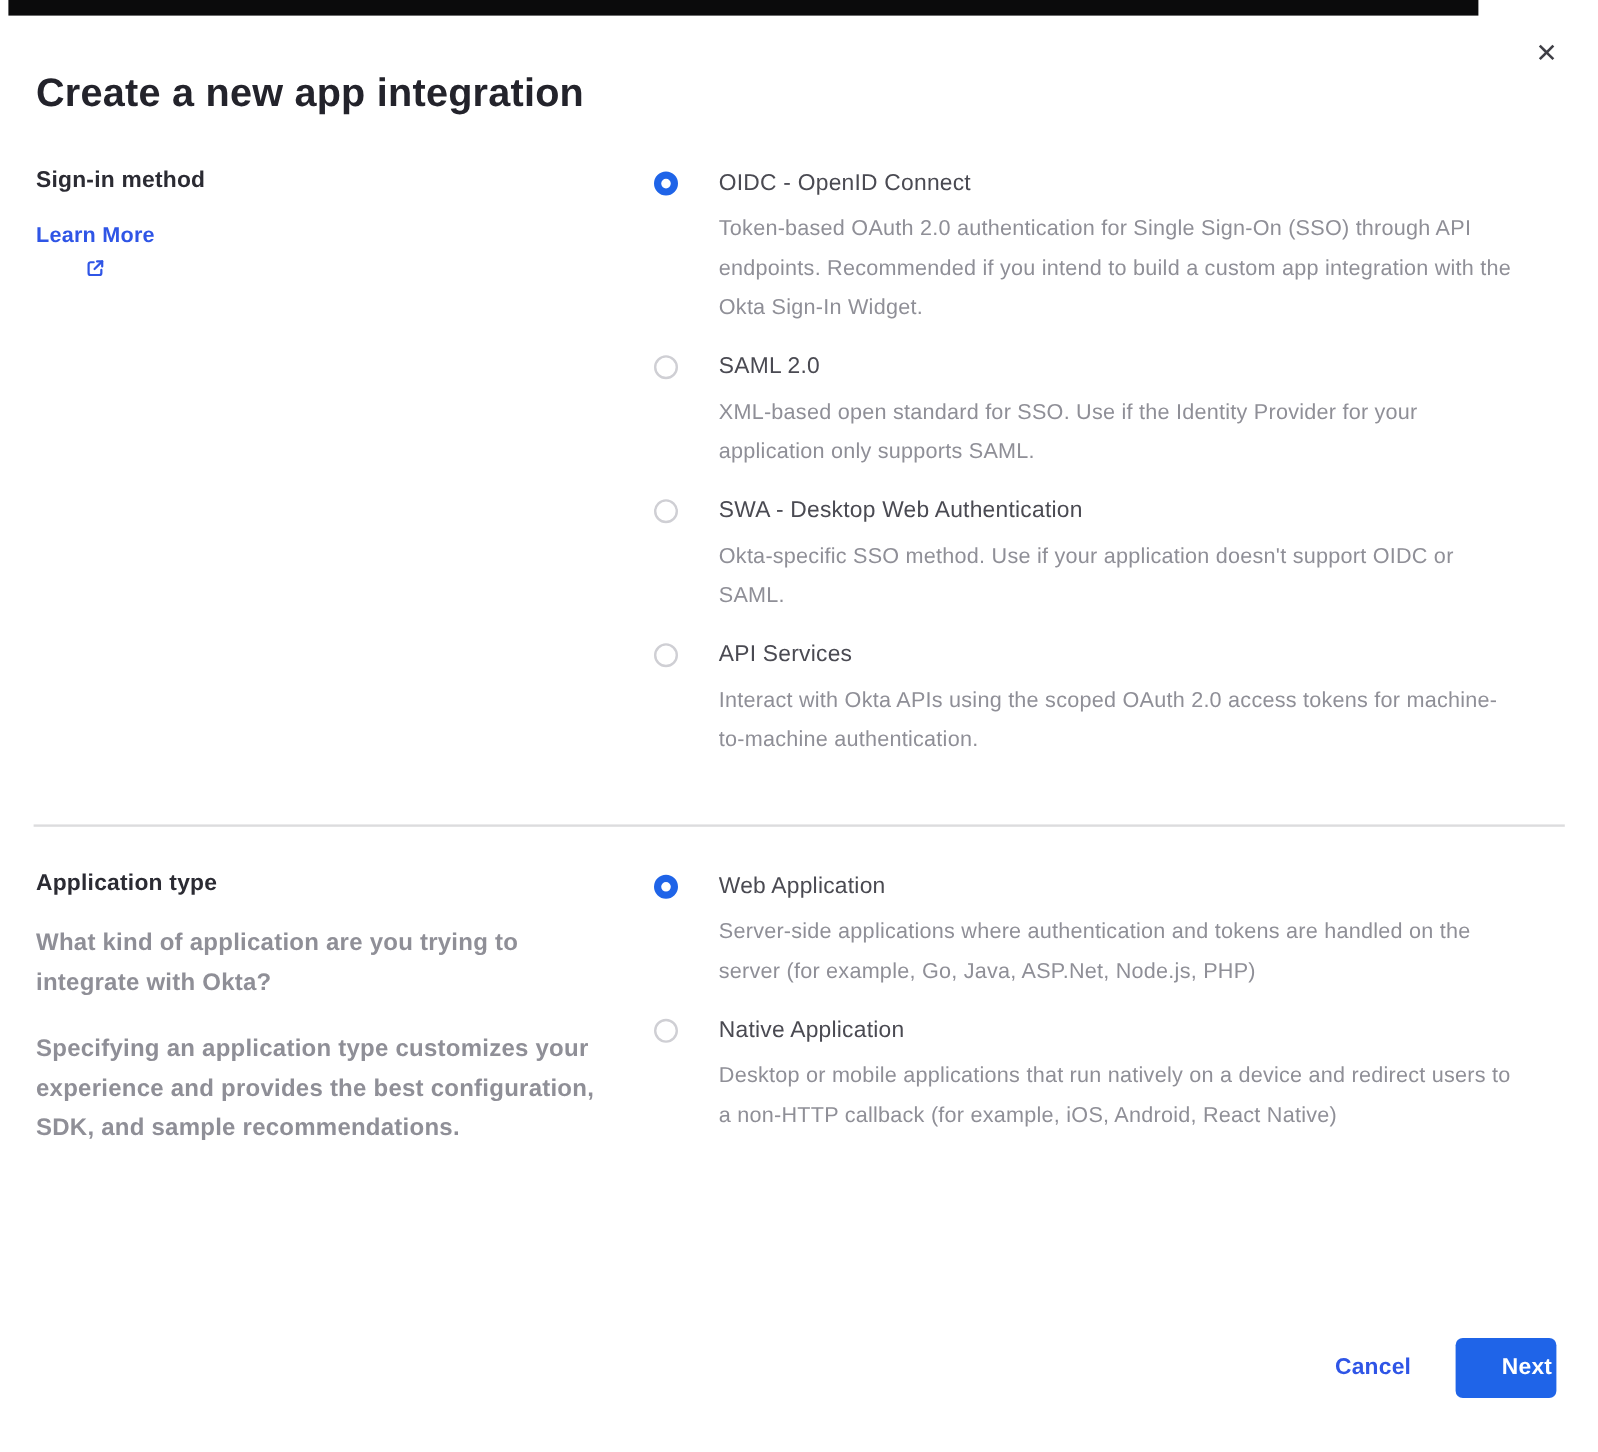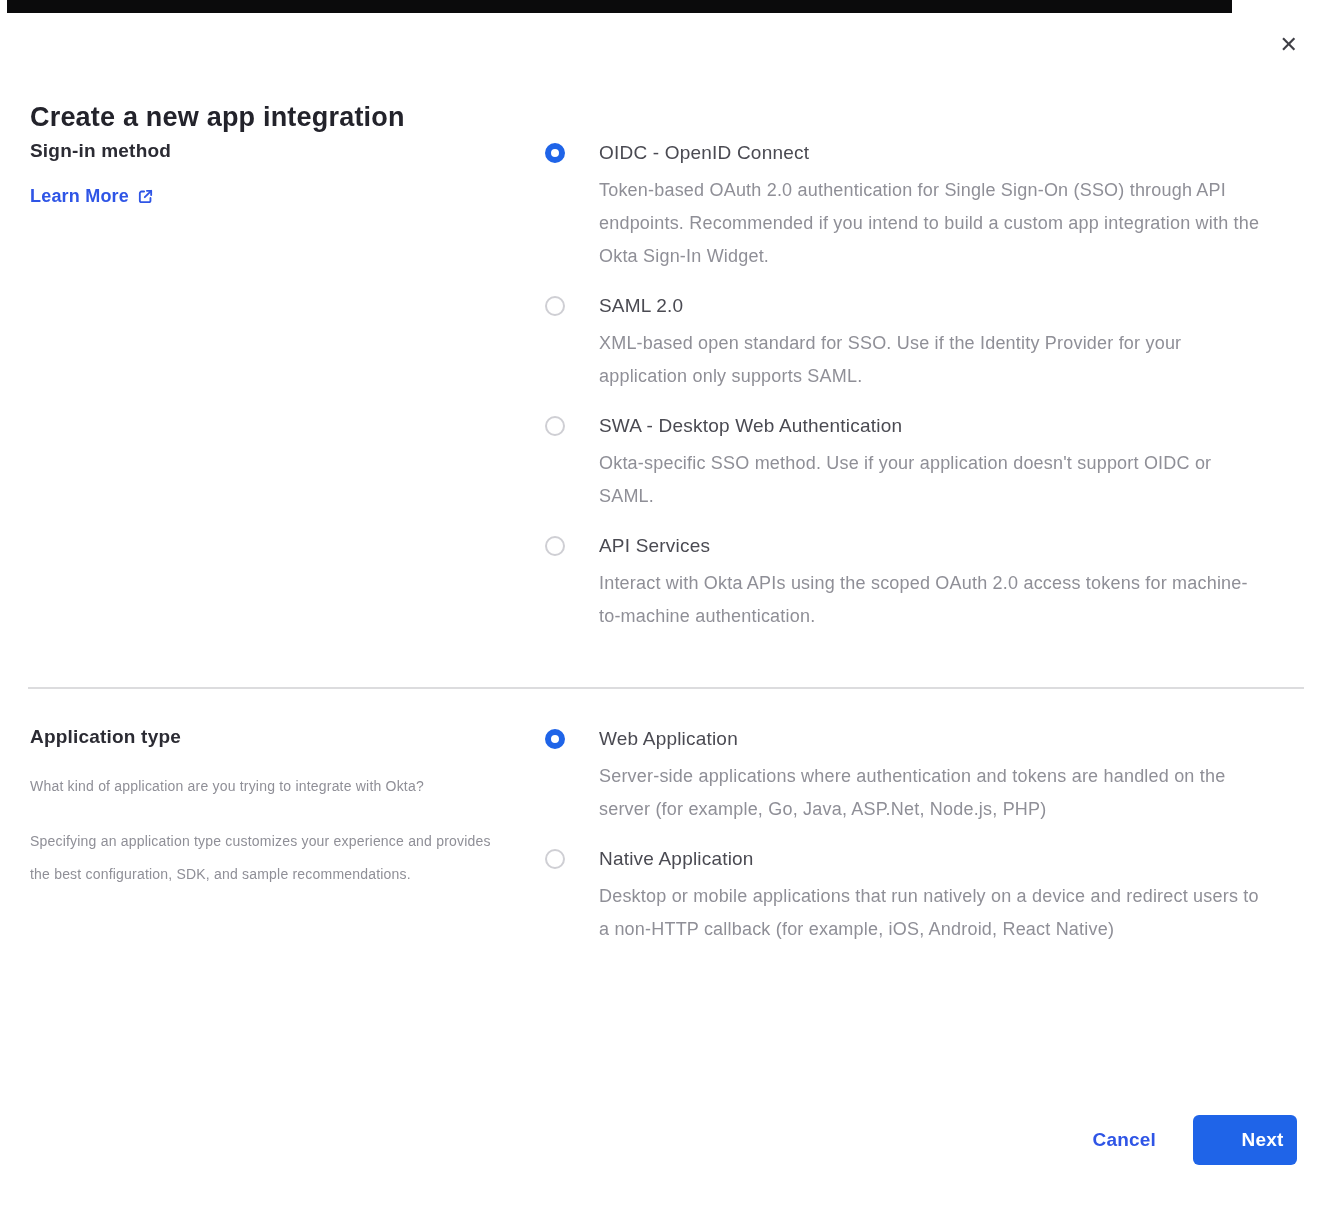--- a/index.html
+++ b/index.html
@@ -16,51 +16,51 @@
   *{margin:0;padding:0;box-sizing:border-box;}
   html,body{width:1332px;height:1210px;background:#ffffff;overflow:hidden;}
   body{font-family:"Liberation Sans", sans-serif;-webkit-font-smoothing:antialiased;}
   .modal{position:relative;width:1332px;height:1210px;background:#ffffff;}
 
   .top-bar{position:absolute;left:7px;top:0;width:1225px;height:13px;background:var(--topbar);}
 
   .close-btn{position:absolute;top:34px;right:34px;font-size:22px;line-height:22px;
     color:#3f3f46;cursor:pointer;font-weight:400;}
 
-  .dialog-title{position:absolute;left:30px;top:58px;font-size:27px;font-weight:700;
-    color:var(--heading);letter-spacing:.2px;margin-top:44px;}
+  .dialog-title{position:absolute;left:30px;top:58px;font-size:33px;font-weight:700;
+    color:var(--heading);letter-spacing:.2px;}
 
   .row{position:absolute;left:30px;right:16px;display:flex;}
   .row1{top:140px;}
   .row2{top:726px;}
   .col-left{width:515px;flex:0 0 515px;}
   .col-right{flex:1;max-width:720px;}
 
   .section-heading{font-size:19px;font-weight:700;color:#2b2b33;letter-spacing:.2px;}
 
   .learn-more{margin-top:24px;display:inline-flex;align-items:center;gap:8px;
-    font-size:18px;font-weight:700;color:var(--link);cursor:pointer;letter-spacing:.2px;}
+    font-size:18px;font-weight:700;color:var(--link);cursor:pointer;letter-spacing:.2px;flex-direction:column;}
   .learn-more svg{display:block;}
 
-  .intro{margin-top:22px;font-size:14px;color:var(--body);line-height:33px;letter-spacing:.2px;max-width:478px;}
+  .intro{margin-top:22px;font-size:20px;color:var(--body);line-height:33px;letter-spacing:.2px;max-width:478px;font-weight:bold;}
   .intro + .intro{}
 
   .option{display:flex;gap:34px;margin-bottom:20px;cursor:pointer;}
   .radio{flex:0 0 20px;width:20px;height:20px;margin-top:3px;border-radius:50%;
     border:2px solid var(--radio-border);background:#fff;}
   .option.selected .radio{border:6px solid var(--accent);}
   .option-label{font-size:19px;color:var(--label);line-height:26px;letter-spacing:.2px;}
   .option-desc{margin-top:8px;font-size:18px;color:var(--body);line-height:33px;letter-spacing:.2px;}
 
   .divider{position:absolute;left:28px;top:687px;width:1276px;height:0;
     border-top:2px solid var(--divider);}
 
   .footer{position:absolute;top:1115px;right:35px;display:flex;align-items:center;gap:37px;margin-left:48px;}
   .cancel-link{font-size:19px;font-weight:700;color:var(--link);cursor:pointer;letter-spacing:.2px;}
-  .next-btn{width:104px;height:50px;border:none;border-radius:6px;background:var(--accent);
+  .next-btn{width:84px;height:50px;border:none;border-radius:6px;background:var(--accent);
     color:var(--button-text);font-size:19px;font-weight:700;font-family:"Liberation Sans",sans-serif;
     cursor:pointer;letter-spacing:.2px;padding-left:35px;}
 </style>
 </head>
 <body>
 
 <div class="modal">
 
   <div class="top-bar"></div>
 

